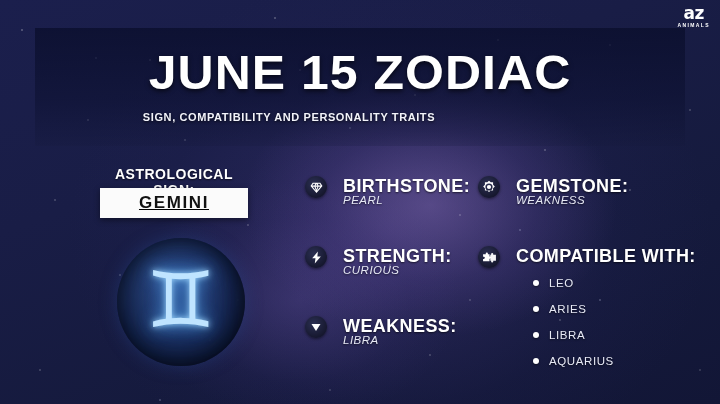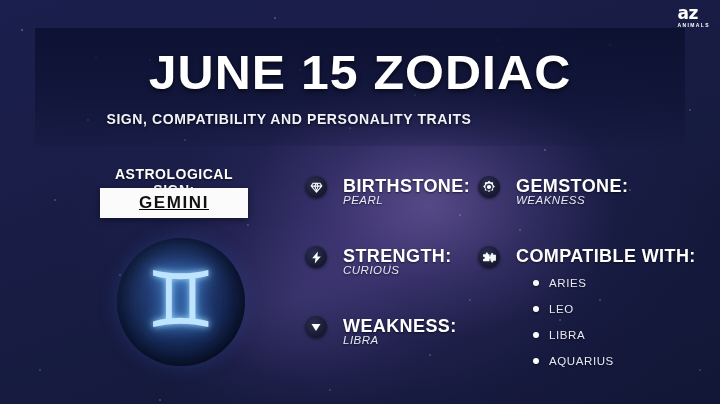--- a/index.html
+++ b/index.html
@@ -77,21 +77,21 @@
   .title-plate {
     position:absolute;
     left:35px; top:28px; width:650px; height:118px;
     background:linear-gradient(180deg, rgba(10,14,44,.78) 0%, rgba(13,17,50,.60) 60%, rgba(20,24,58,.22) 100%);
     pointer-events:none;
   }
 
   
   .logo {
     position:absolute; right:10px; top:5px;
-    line-height:1;
+    text-align:center; line-height:1;
   }
   .logo-az {
     font-size:17px; font-weight:bold; color:#ffffff;
     letter-spacing:-0.5px;
     font-family:"DejaVu Sans", sans-serif;
   }
   .logo-sub {
     font-size:5px; font-weight:bold; color:#ffffff;
     letter-spacing:1.4px; margin-top:1px;
   }
@@ -102,21 +102,21 @@
     text-align:center;
     font-size:49px; font-weight:bold; color:#ffffff;
     letter-spacing:1px;
     font-family:"Liberation Sans Narrow","Liberation Sans", sans-serif;
     transform:scaleX(1.02);
     text-shadow:0 2px 5px rgba(0,0,0,.65);
   }
   .subtitle {
     position:absolute; left:0; top:111px; width:578px;
     text-align:center;
-    font-size:14px; font-weight:bold; color:#f2f3fa;
+    font-size:11px; font-weight:bold; color:#f2f3fa;
     letter-spacing:.6px;
     text-shadow:0 1px 3px rgba(0,0,0,.7);
   }
 
   
   .sign-label {
     position:absolute; left:100px; top:166px; width:148px;
     text-align:center;
     font-size:14px; font-weight:bold; color:#ffffff;
     letter-spacing:.5px;
@@ -276,25 +276,25 @@
       <svg width="15" height="13" viewBox="0 0 28 20" fill="#ffffff">
         <path d="M2 4h5V2.6a2 2 0 1 1 4 0V4h3v4.2h1.4a2 2 0 1 1 0 4H14V17H2v-4.3h1.3a2 2 0 1 0 0-4H2V4z"></path>
         <path d="M26 16h-5v1.4a2 2 0 1 1-4 0V16h-1.6v-3.4h-.8a2 2 0 1 0 0-4h.8V5H17V3.6a2 2 0 1 1 4 0V5h5v11z" opacity=".95"></path>
       </svg>
     </div>
     <div class="item-label">COMPATIBLE WITH:</div>
 
     <div class="compat-list">
       <div class="compat-row">
         <span class="bullet"></span>
-        <span class="compat-name">ARIES</span>
+        <span class="compat-name">LEO</span>
       </div>
       <div class="compat-row">
         <span class="bullet"></span>
-        <span class="compat-name">LEO</span>
+        <span class="compat-name">ARIES</span>
       </div>
       <div class="compat-row">
         <span class="bullet"></span>
         <span class="compat-name">LIBRA</span>
       </div>
       <div class="compat-row">
         <span class="bullet"></span>
         <span class="compat-name">AQUARIUS</span>
       </div>
     </div>

